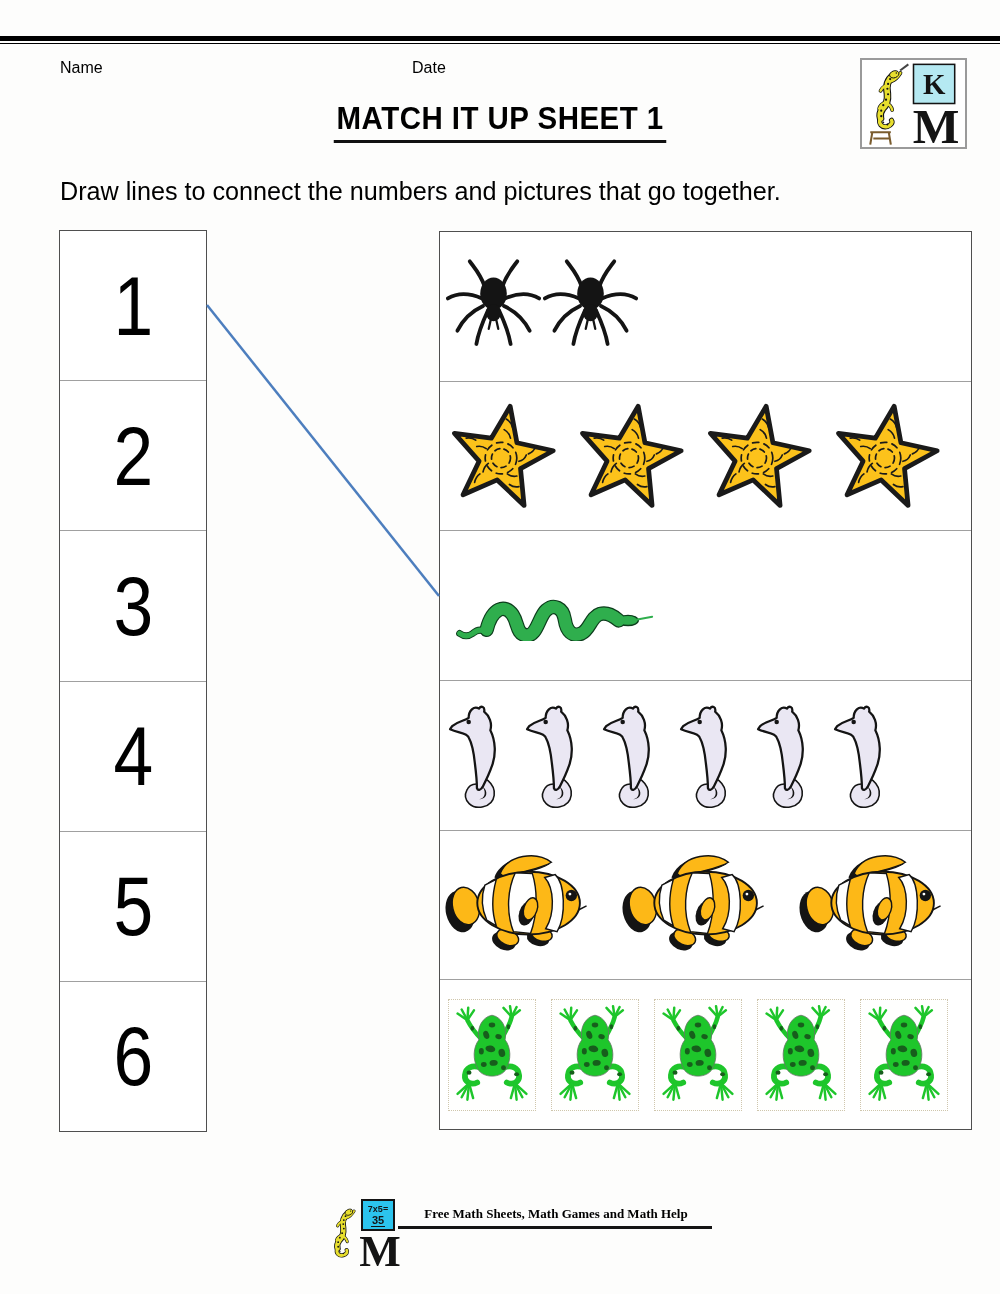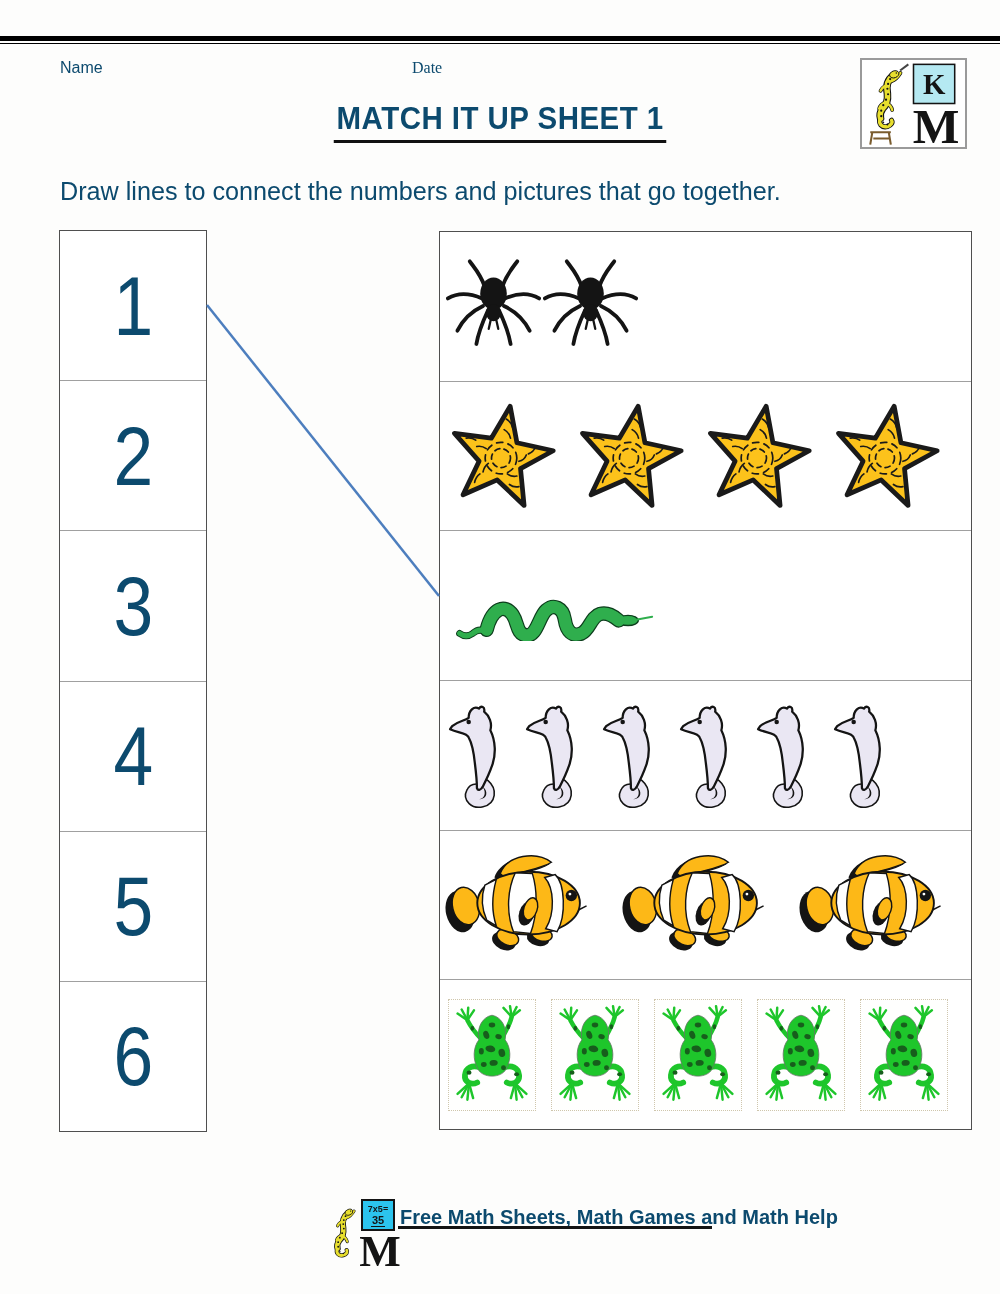--- a/index.html
+++ b/index.html
@@ -1,26 +1,26 @@
 <!DOCTYPE html>
 <html style="--example-line: #4d7ebe; --spider: #141414; --starfish: #fcc21b; --snake: #2fae4d; --snake-outline: #0d3d1c; --seahorse-fill: #eae7f3; --clownfish: #fdb817; --frog: #1ec62b; --frog-spots: #175e1c; --logo-board: #2cc4ee; --logo-k-box: #b5e9f2; --salamander: #e8df2e;"><head>
 <meta charset="utf-8">
 <style>
   html,body { margin:0; padding:0; background:#e8e8e8; }
   .page {
     position:relative; width:1000px; height:1294px; margin:0 auto;
-    background:#fdfdfc; font-family:"Liberation Sans",sans-serif; color:#0c4a6e;
+    background:#fdfdfc; font-family:"Liberation Sans",sans-serif; color:#000000;
     overflow:hidden;
   }
   
   .top-rule { position:absolute; left:0; top:36px; width:1000px; height:0; border-top:5px solid #000; }
   .top-rule::after { content:""; position:absolute; left:0; top:2px; width:100%; height:1px; background:#000; }
 
   .label-name { position:absolute; left:60px; top:59px; font-size:16px; }
-  .label-date { position:absolute; left:412px; top:59px; font-size:16px;font-family:Liberation Serif, serif; }
+  .label-date { position:absolute; left:412px; top:59px; font-size:16px; }
 
   .top-logo { position:absolute; left:860px; top:58px; width:107px; height:91px;
     border:2px solid #9a9a9a; background:#fff; box-sizing:border-box; }
   .top-logo svg { width:100%; height:100%; display:block; }
 
   .title-wrap { position:absolute; top:101px; left:0; width:1000px; text-align:center; }
   .title-text { display:inline-block; transform:scaleX(.95); font-size:31px; font-weight:600;
     letter-spacing:.5px; border-bottom:3px solid #111; padding:0 3px 3px; white-space:nowrap; }
 
   .instruction { position:absolute; left:60px; top:176px; font-size:26.5px;
@@ -50,21 +50,21 @@
   .row-frog      { padding-left:8px;  gap:15px; }
   .frog-card { width:88px; height:112px; border:1px dotted #cfc6ad; background:#fffffe;
     box-sizing:border-box; display:flex; align-items:center; justify-content:center; }
   .frog-card svg.animal { width:82px; height:106px; }
 
   .overlay { position:absolute; left:0; top:0; width:1000px; height:1294px; pointer-events:none; }
 
   .footer-logo { position:absolute; left:324px; top:1196px; width:84px; height:74px;text-decoration:underline; }
   .footer-logo svg { width:100%; height:100%; display:block; }
   .footer-tagline { position:absolute; left:400px; top:1206px; width:312px; text-align:center;
-    font-size:20px; font-weight:bold; white-space:nowrap; }
+    font-size:13px; font-weight:bold; white-space:nowrap;font-family:Liberation Serif, serif; }
   .footer-line { position:absolute; left:398px; top:1226px; width:314px; height:3px; background:#141414; }
   .footer-site { position:absolute; left:400px; top:1228px; width:312px; height:36px; }
   .footer-site svg { width:100%; height:100%; display:block; }
 </style>
 </head>
 <body>
 
 <svg width="0" height="0" style="position:absolute" aria-hidden="true">
   <defs>
     <symbol id="sym-spider" viewBox="0 0 100 100">

